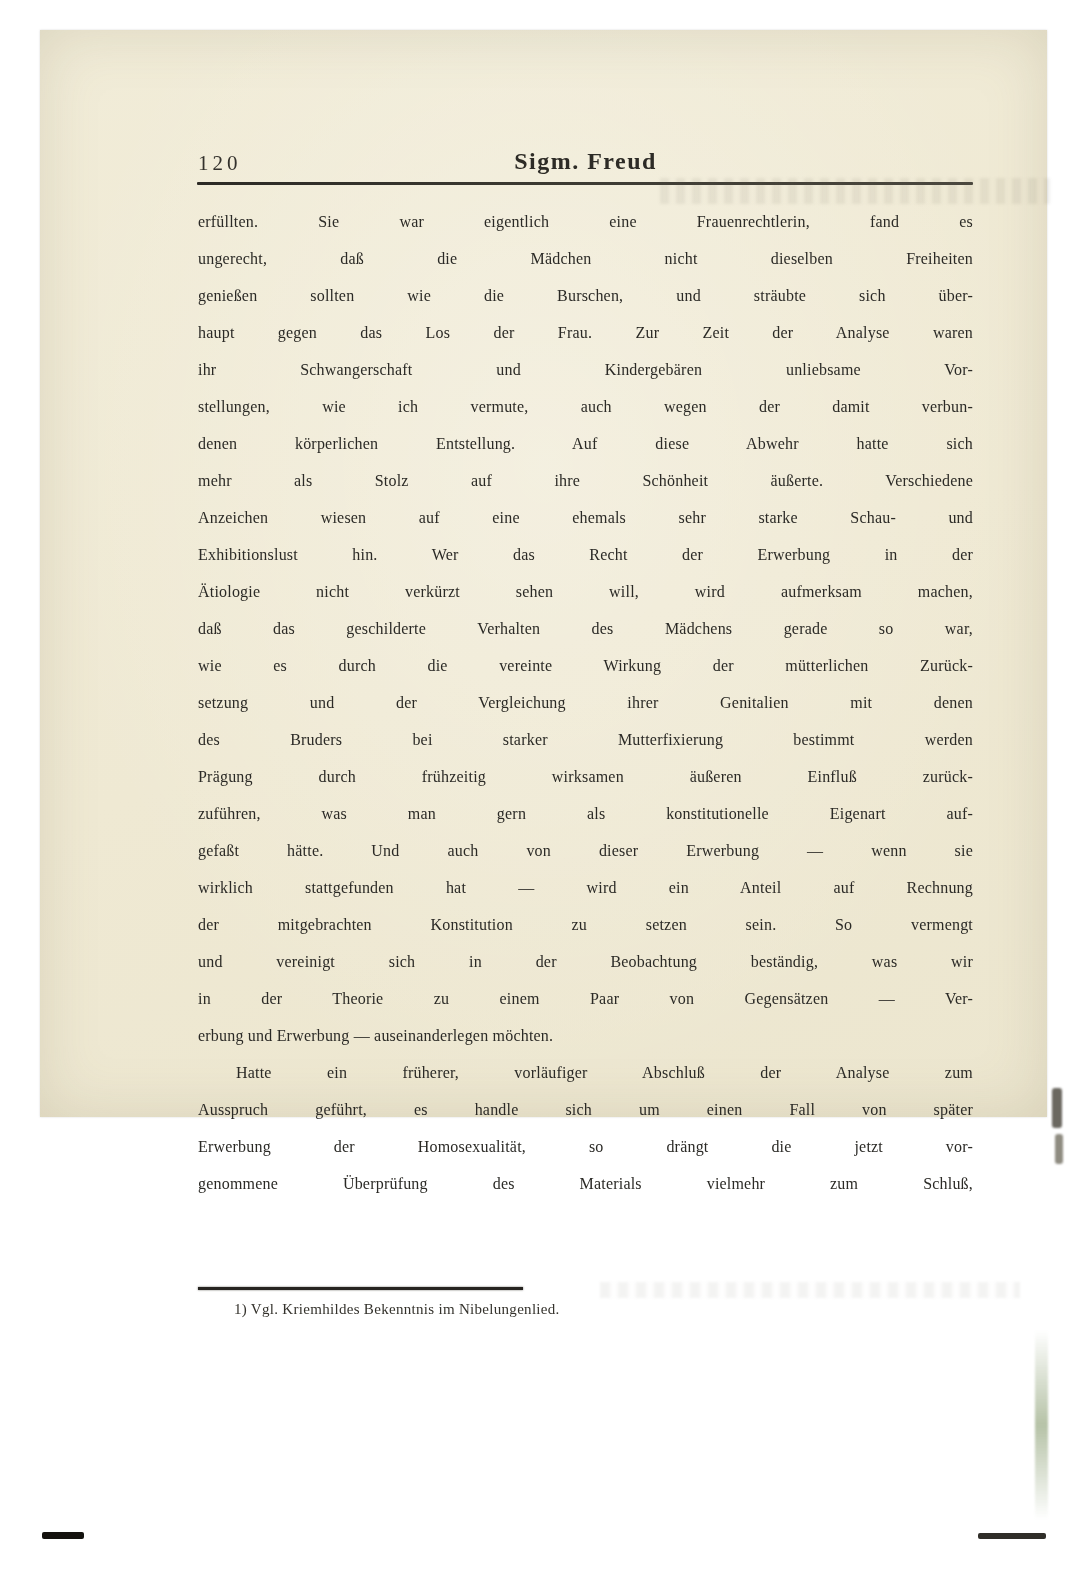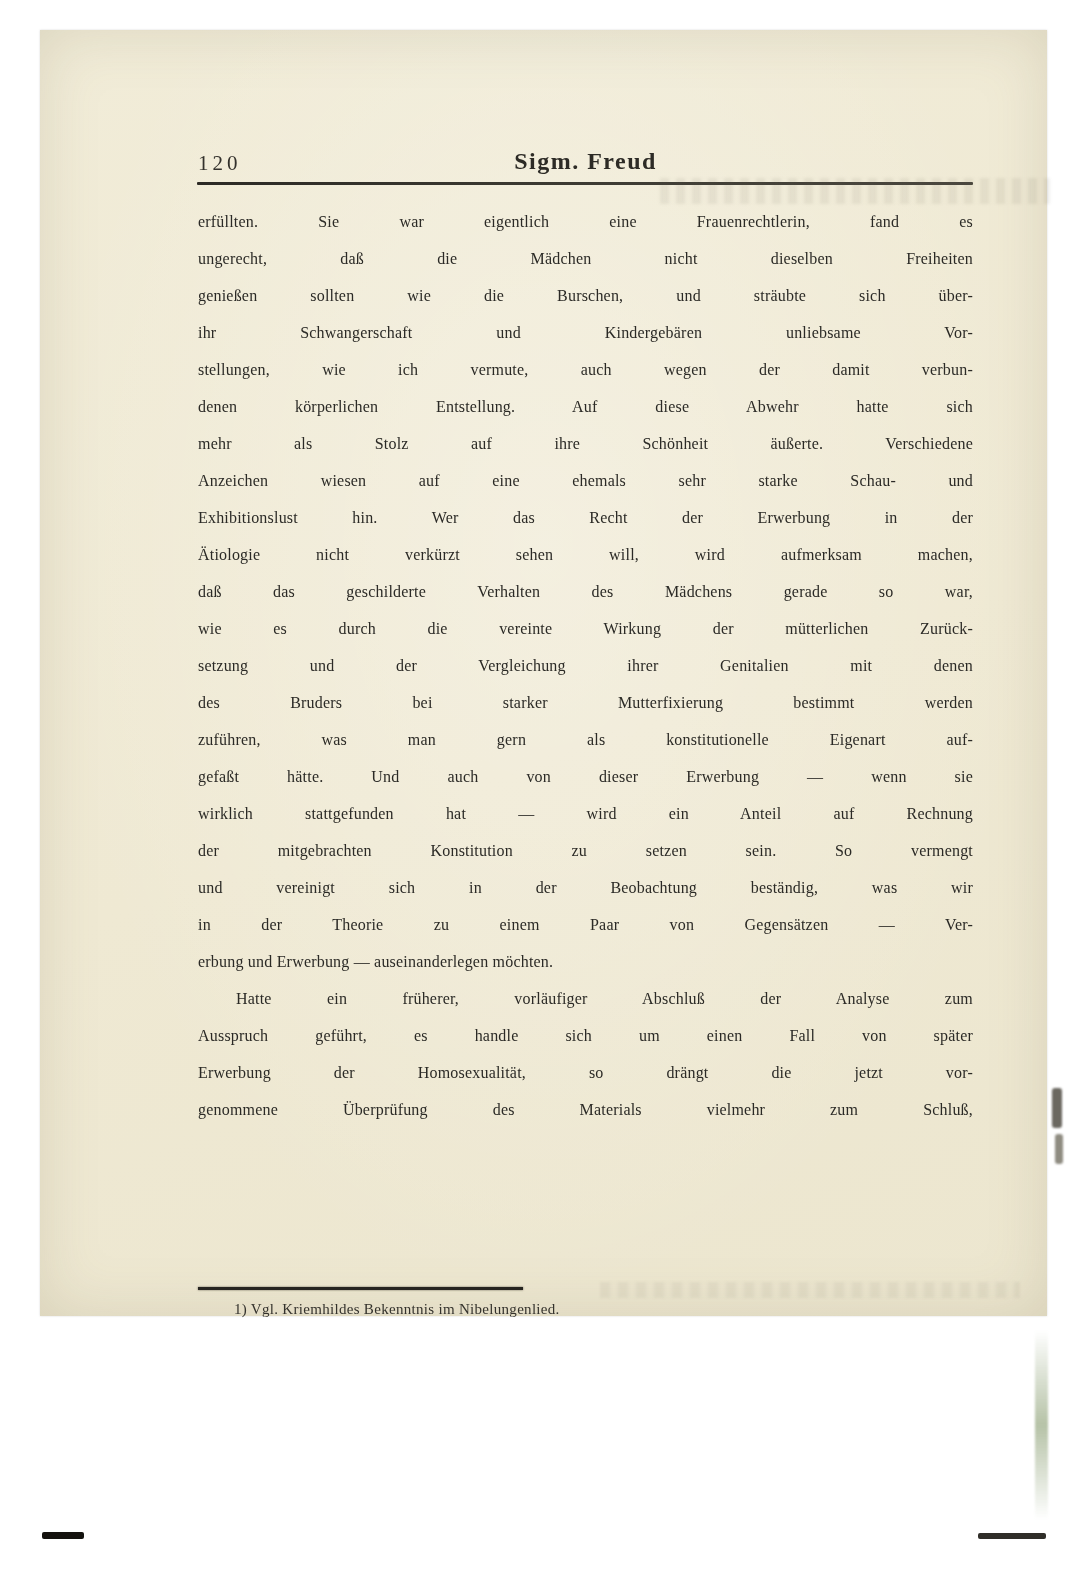--- a/index.html
+++ b/index.html
@@ -6,21 +6,21 @@
   html, body { width: 1085px; height: 1574px; }
   body {
     background: #ffffff;
     position: relative;
     font-family: "Liberation Serif", "DejaVu Serif", serif;
     overflow: hidden;
   }
   .scan-page {
     position: absolute;
     left: 40px; top: 30px;
-    width: 1007px; height: 1286px;
+    width: 1007px; height: 1087px;
     background:
       radial-gradient(ellipse at 50% 40%, rgba(255,255,255,0.28), rgba(0,0,0,0) 70%),
       linear-gradient(160deg, #f1ecd8 0%, #efe9d3 55%, #ece6cf 100%);
     box-shadow: inset 0 0 60px rgba(120,110,80,0.18), 0 0 2px rgba(0,0,0,0.15);
   }
   .header-row {
     position: absolute;
     top: 118px; left: 158px; width: 775px; height: 30px;
   }
   .page-number {
@@ -114,31 +114,33 @@
     <span class="page-number">120</span>
     <span class="running-title">Sigm. Freud</span>
   </div>
 
   <div class="header-rule"></div>
 
   <div class="body-text">
       <div class="line">erfüllten. Sie war eigentlich eine Frauenrechtlerin, fand es</div>
       <div class="line">ungerecht, daß die Mädchen nicht dieselben Freiheiten</div>
       <div class="line">genießen sollten wie die Burschen, und sträubte sich über-</div>
+      <div class="line">haupt gegen das Los der Frau. Zur Zeit der Analyse waren</div>
       <div class="line">ihr Schwangerschaft und Kindergebären unliebsame Vor-</div>
       <div class="line">stellungen, wie ich vermute, auch wegen der damit verbun-</div>
       <div class="line">denen körperlichen Entstellung. Auf diese Abwehr hatte sich</div>
       <div class="line">mehr als Stolz auf ihre Schönheit äußerte. Verschiedene</div>
       <div class="line">Anzeichen wiesen auf eine ehemals sehr starke Schau- und</div>
       <div class="line">Exhibitionslust hin. Wer das Recht der Erwerbung in der</div>
       <div class="line">Ätiologie nicht verkürzt sehen will, wird aufmerksam machen,</div>
       <div class="line">daß das geschilderte Verhalten des Mädchens gerade so war,</div>
       <div class="line">wie es durch die vereinte Wirkung der mütterlichen Zurück-</div>
       <div class="line">setzung und der Vergleichung ihrer Genitalien mit denen</div>
       <div class="line">des Bruders bei starker Mutterfixierung bestimmt werden</div>
+      <div class="line">Prägung durch frühzeitig wirksamen äußeren Einfluß zurück-</div>
       <div class="line">zuführen, was man gern als konstitutionelle Eigenart auf-</div>
       <div class="line">gefaßt hätte. Und auch von dieser Erwerbung — wenn sie</div>
       <div class="line">wirklich stattgefunden hat — wird ein Anteil auf Rechnung</div>
       <div class="line">der mitgebrachten Konstitution zu setzen sein. So vermengt</div>
       <div class="line">und vereinigt sich in der Beobachtung beständig, was wir</div>
       <div class="line">in der Theorie zu einem Paar von Gegensätzen — Ver-</div>
       <div class="line no-stretch">erbung und Erwerbung — auseinanderlegen möchten.</div>
       <div class="line indent">Hatte ein früherer, vorläufiger Abschluß der Analyse zum</div>
       <div class="line">Ausspruch geführt, es handle sich um einen Fall von später</div>
       <div class="line">Erwerbung der Homosexualität, so drängt die jetzt vor-</div>

